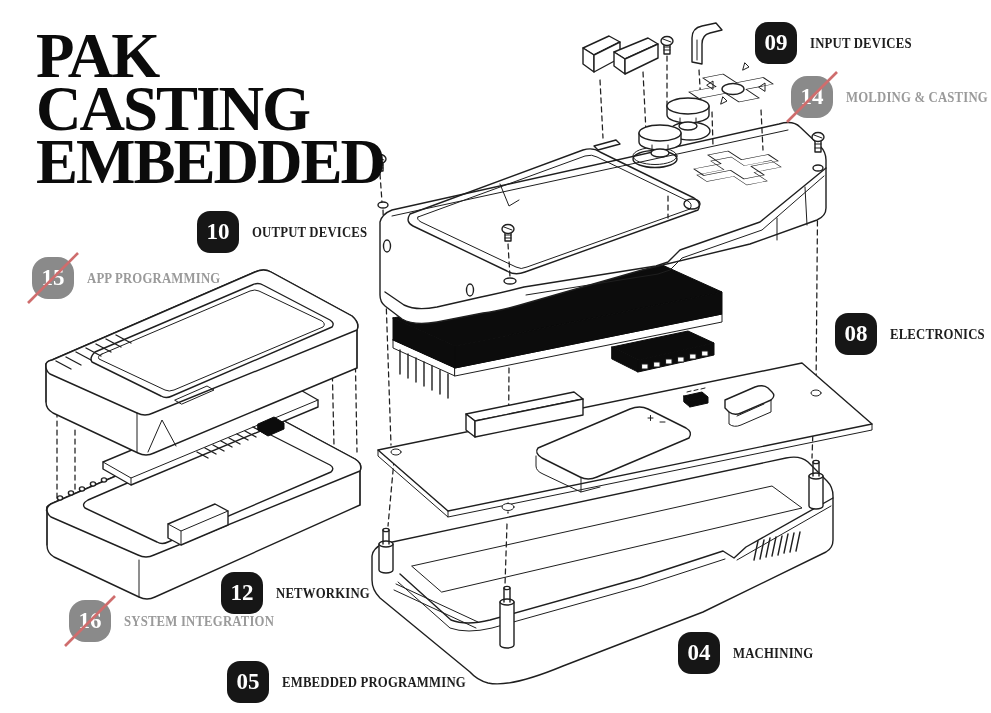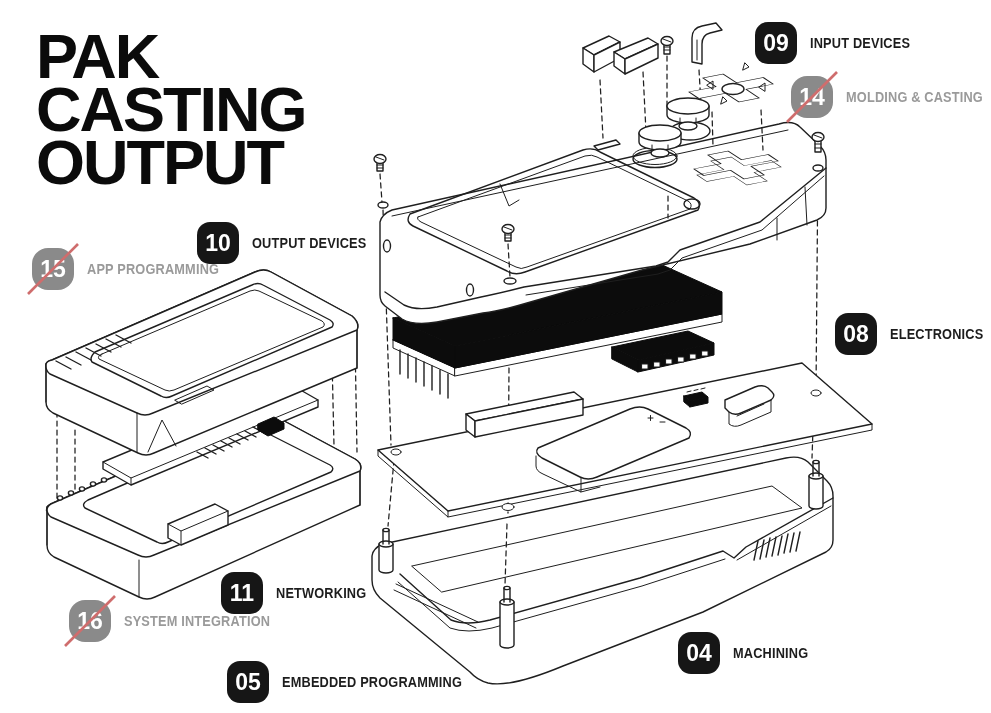--- a/index.html
+++ b/index.html
@@ -1,36 +1,36 @@
 <!DOCTYPE html>
 <html style="--badge-active: #161616; --badge-inactive: #8a8a8a; --label-active: #1d1d1d; --label-inactive: #9a9a9a; --slash: #cf6d6d;"><head>
 <meta charset="utf-8">
 <style>
   html,body{margin:0;padding:0;background:#fff;}
   .canvas{position:relative;width:991px;height:713px;background:#fff;overflow:hidden;
-          font-family:Liberation Sans, sans-serif;}
+          font-family:Liberation Serif, serif;}
   
   .title{position:absolute;left:36px;top:30px;color:#0b0b0b;font-weight:bold;
          font-size:63px;line-height:53px;letter-spacing:-2px;}
   
   .callout{position:absolute;display:flex;align-items:center;gap:13px;justify-content:flex-end;}
   .badge{position:relative;width:42px;height:42px;border-radius:13px;
          background:var(--badge-active,#161616);color:#fff;display:flex;
          align-items:center;justify-content:center;font-weight:bold;font-size:23px;
          letter-spacing:0px;flex:0 0 auto;}
   .badge svg{position:absolute;left:0;top:0;overflow:visible;display:none;}
   .clabel{font-weight:bold;font-size:14.5px;letter-spacing:.2px;white-space:nowrap;
           color:var(--label-active,#1d1d1d);transform:scaleX(.88);transform-origin:left center;}
   .callout.inactive .badge{background:var(--badge-inactive,#8a8a8a);border-radius:16px;}
   .callout.inactive .clabel{color:var(--label-inactive,#9a9a9a);}
   .callout.inactive .badge svg{display:block;}
   
   .c02{left:395px;top:101px}.c04{left:227px;top:661px}.c07{left:678px;top:632px}
-  .c08{left:835px;top:313px}.c09{left:755px;top:22px}.c10{left:197px;top:222px}
-  .c11{left:221px;top:572px}.c14{left:791px;top:76px}.c15{left:32px;top:248px}
+  .c08{left:835px;top:313px}.c09{left:755px;top:22px}.c10{left:197px;top:211px}
+  .c11{left:221px;top:572px}.c14{left:791px;top:76px}.c15{left:32px;top:257px}
   .c16{left:69px;top:600px}
   
   .diagram{position:absolute;left:0;top:0;}
   .diagram path,.diagram line,.diagram ellipse,.diagram polygon,.diagram circle,.diagram rect{
       stroke:#1f1f1f;stroke-width:1.4;fill:none;stroke-linejoin:round;stroke-linecap:round;}
   .diagram .f{fill:#ffffff;}
   .diagram .k{fill:#0c0c0c;stroke:#0c0c0c;stroke-width:1;}
   .diagram .kw{fill:#ffffff;stroke:#1f1f1f;stroke-width:1;}
   .diagram .d{stroke-dasharray:5 4;stroke-width:1.25;}
   .diagram .thin{stroke-width:1;}
@@ -307,21 +307,21 @@
         <ellipse class="f" cx="660" cy="133" rx="21" ry="8"></ellipse>
         <path class="thin" d="M652,145 v5 M668,145 v5"></path>
         <ellipse class="f" cx="660" cy="153" rx="9" ry="4"></ellipse>
       </g>
     </g>
   </svg>
 
   <div class="title">
     <div>PAK</div>
     <div>CASTING</div>
-    <div>OUTPUT</div>
+    <div>EMBEDDED</div>
   </div>
 
   <div class="callout c04">
     <span class="badge">
       <span>05</span>
 
     </span>
     <span class="clabel">EMBEDDED PROGRAMMING</span>
   </div>
   <div class="callout c07">
@@ -347,21 +347,21 @@
   </div>
   <div class="callout c10">
     <span class="badge">
       <span>10</span>
 
     </span>
     <span class="clabel">OUTPUT DEVICES</span>
   </div>
   <div class="callout c11">
     <span class="badge">
-      <span>11</span>
+      <span>12</span>
 
     </span>
     <span class="clabel">NETWORKING</span>
   </div>
   <div class="callout c14 inactive">
     <span class="badge">
       <span>14</span>
       <svg width="42" height="42">
           <line x1="-4" y1="46" x2="46" y2="-4" style="stroke:var(--slash,#cf6d6d);stroke-width:2.6"></line>
         </svg>

